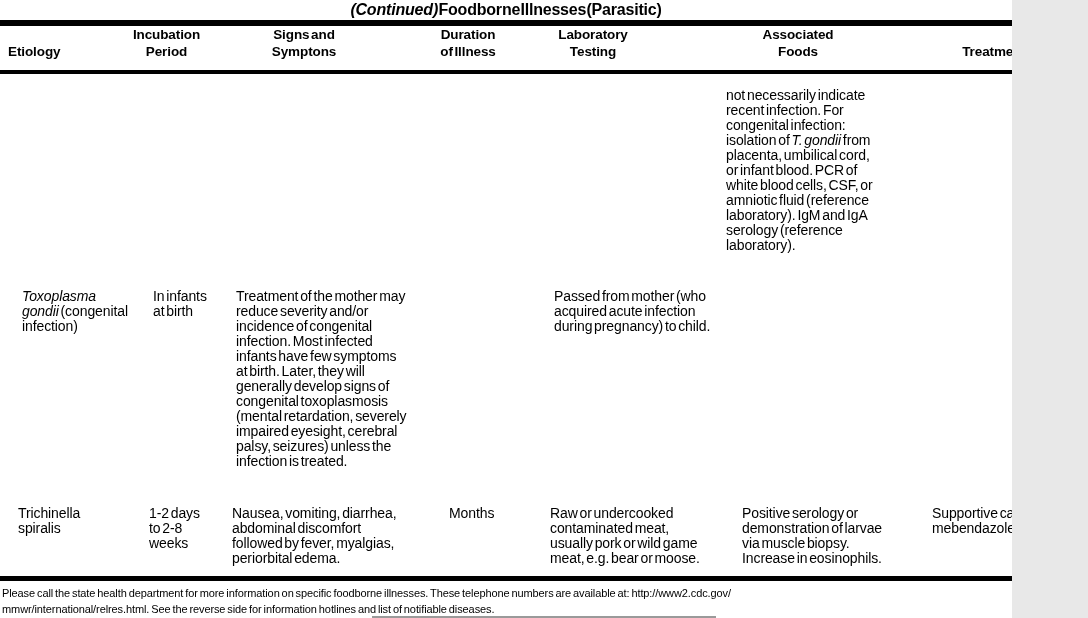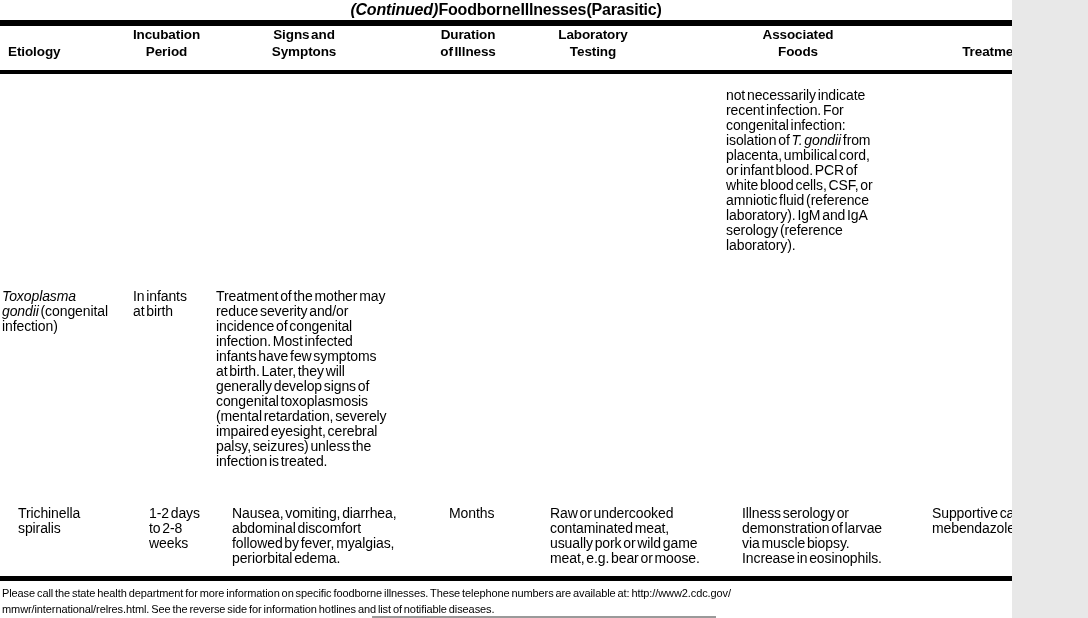--- a/index.html
+++ b/index.html
@@ -57,21 +57,21 @@
     box-sizing: border-box;
   }
   .hcell.h1 { justify-content: flex-start; text-align: left; padding-left: 8px; }
   .hcell.h3 { padding-right: 25px; }
   .hcell.h4 { padding-right: 9px; }
   .hcell.h5 { padding-right: 16px; }
   .hcell.h6 { padding-right: 46px; }
   
   .row { align-items: start; }
   .row1 { min-height: 215px; padding-top: 14px; }
-  .row2 { min-height: 217px; }
+  .row2 { min-height: 217px; margin-left: 20px; }
   .row3 { min-height: 70px; margin-left: 16px; }
   .cell {
     font-size: 14px;
     line-height: 15px;
     word-spacing: -2px;
     letter-spacing: -0.1px;
     white-space: pre-line;
     box-sizing: border-box;
   }
   .cell.c1 { padding-left: 2px; }
@@ -159,40 +159,43 @@
 infection. Most infected
 infants have few symptoms
 at birth. Later, they will
 generally develop signs of
 congenital toxoplasmosis
 (mental retardation, severely
 impaired eyesight, cerebral
 palsy, seizures) unless the
 infection is treated.</div>
     <div class="cell c4"></div>
+    <div class="cell c5">Passed from mother (who
+acquired acute infection
+during pregnancy) to child.</div>
     <div class="cell c6"></div>
     <div class="cell c7"></div>
   </div>
 
   <div class="grid row row3">
     <div class="cell c1">Trichinella
 spiralis</div>
     <div class="cell c2">1-2 days
 to 2-8
 weeks</div>
     <div class="cell c3">Nausea, vomiting, diarrhea,
 abdominal discomfort
 followed by fever, myalgias,
 periorbital edema.</div>
     <div class="cell c4">Months</div>
     <div class="cell c5">Raw or undercooked
 contaminated meat,
 usually pork or wild game
 meat, e.g. bear or moose.</div>
-    <div class="cell c6">Illness serology or
+    <div class="cell c6">Positive serology or
 demonstration of larvae
 via muscle biopsy.
 Increase in eosinophils.</div>
     <div class="cell c7">Supportive care +
 mebendazole.</div>
   </div>
 
   <div class="rule rule-bottom"></div>
 
   <div class="footer">Please call the state health department for more information on specific foodborne illnesses. These telephone numbers are available at: http://www2.cdc.gov/

